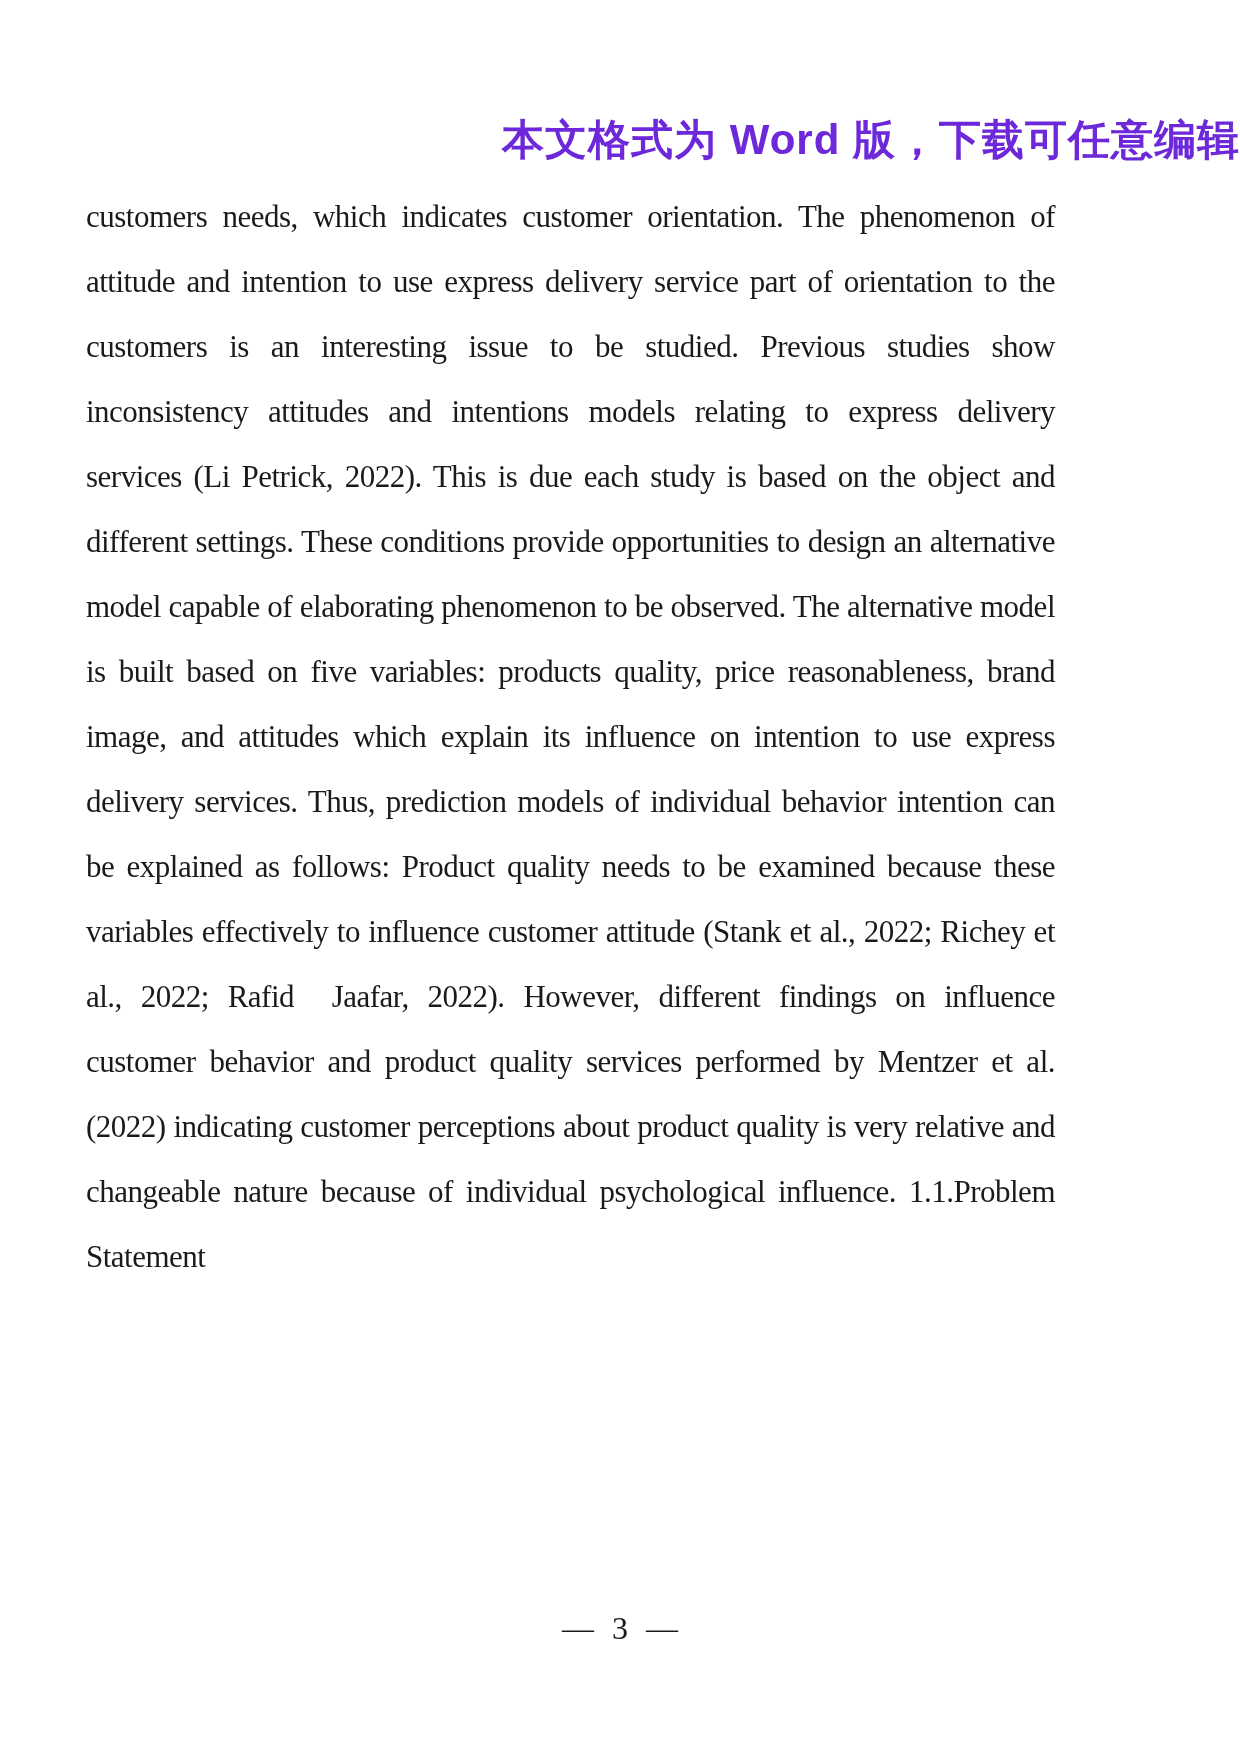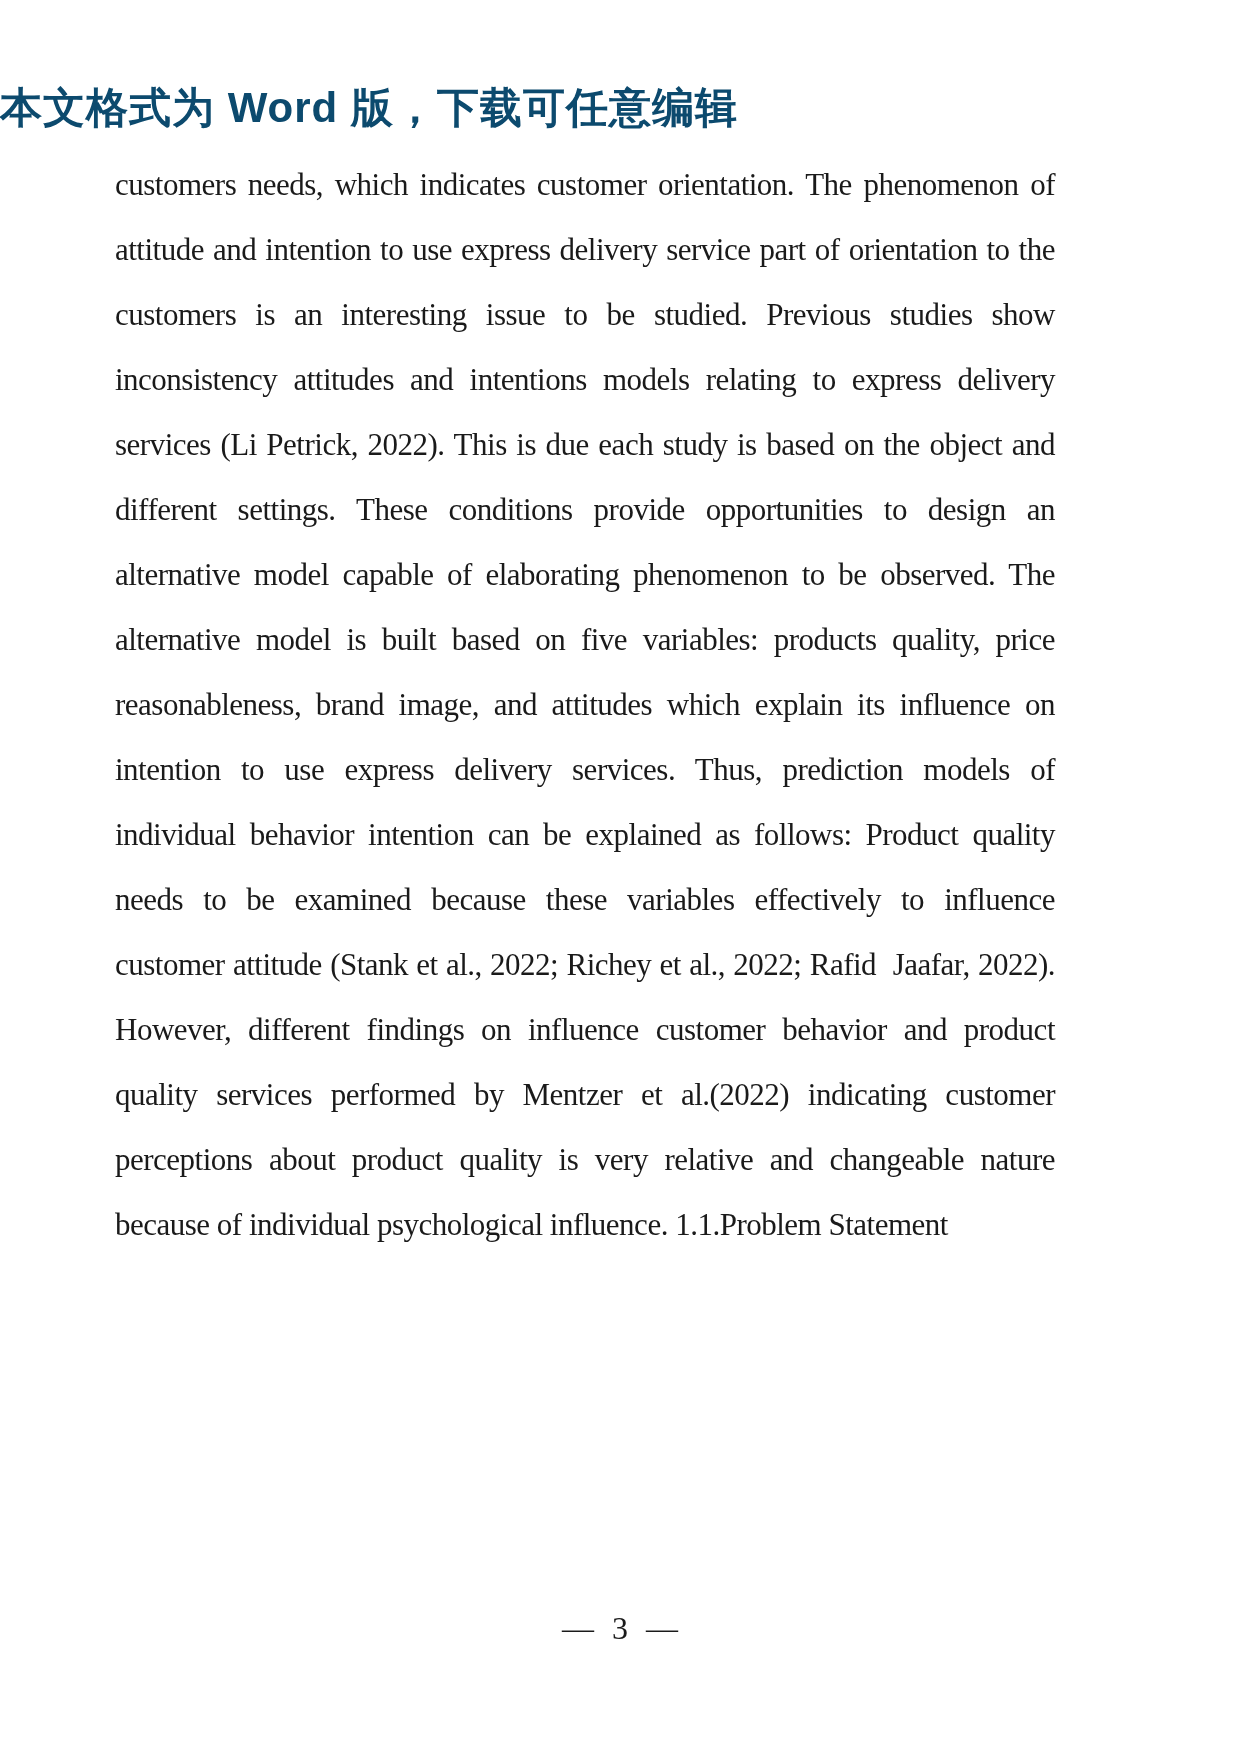--- a/index.html
+++ b/index.html
@@ -11,32 +11,32 @@
     color: #1a1a1a;
   }
   .page {
     position: relative;
     width: 1240px;
     height: 1753px;
     background: #ffffff;
     overflow: hidden;
   }
   .notice {
-    padding-top: 82px;
-    text-align: left;
+    padding-top: 114px;
+    text-align: right;
     font-family: "Liberation Sans", "DejaVu Sans", sans-serif;
     font-size: 42px;
     line-height: 52px;
     font-weight: bold;
-    color: #0c4a6e;
+    color: #6d28d9;
     letter-spacing: 1px;
   }
   .content {
     margin-top: 18px;
-    padding-left: 115px;
+    padding-left: 86px;
     padding-right: 185px;
   }
   .content p {
     font-size: 31px;
     line-height: 65px;
     letter-spacing: -0.5px;
     text-align: justify;
     text-justify: inter-word;
     color: #1a1a1a;
   }

